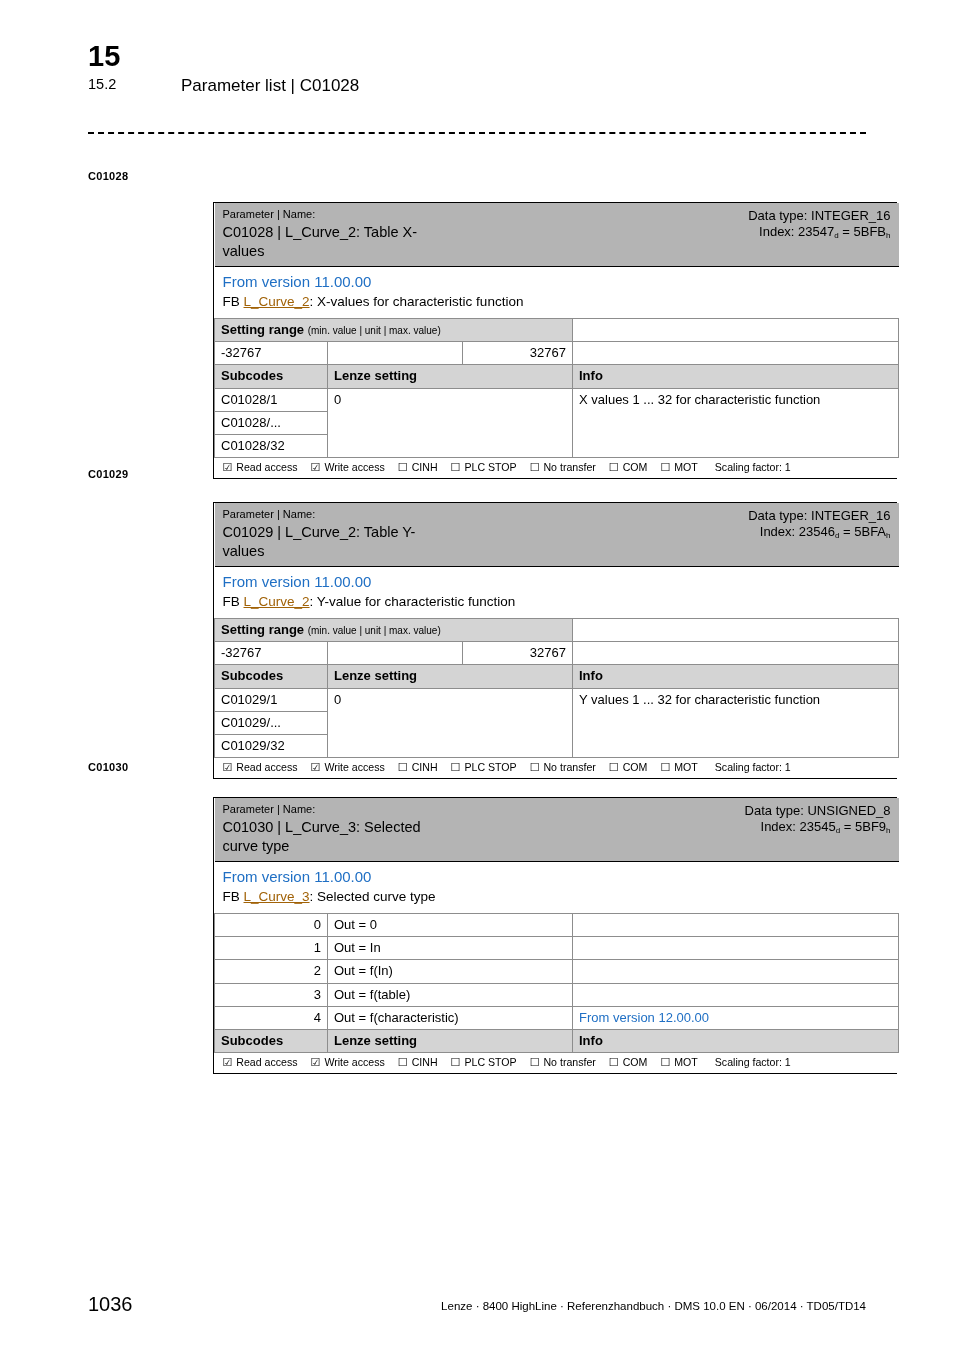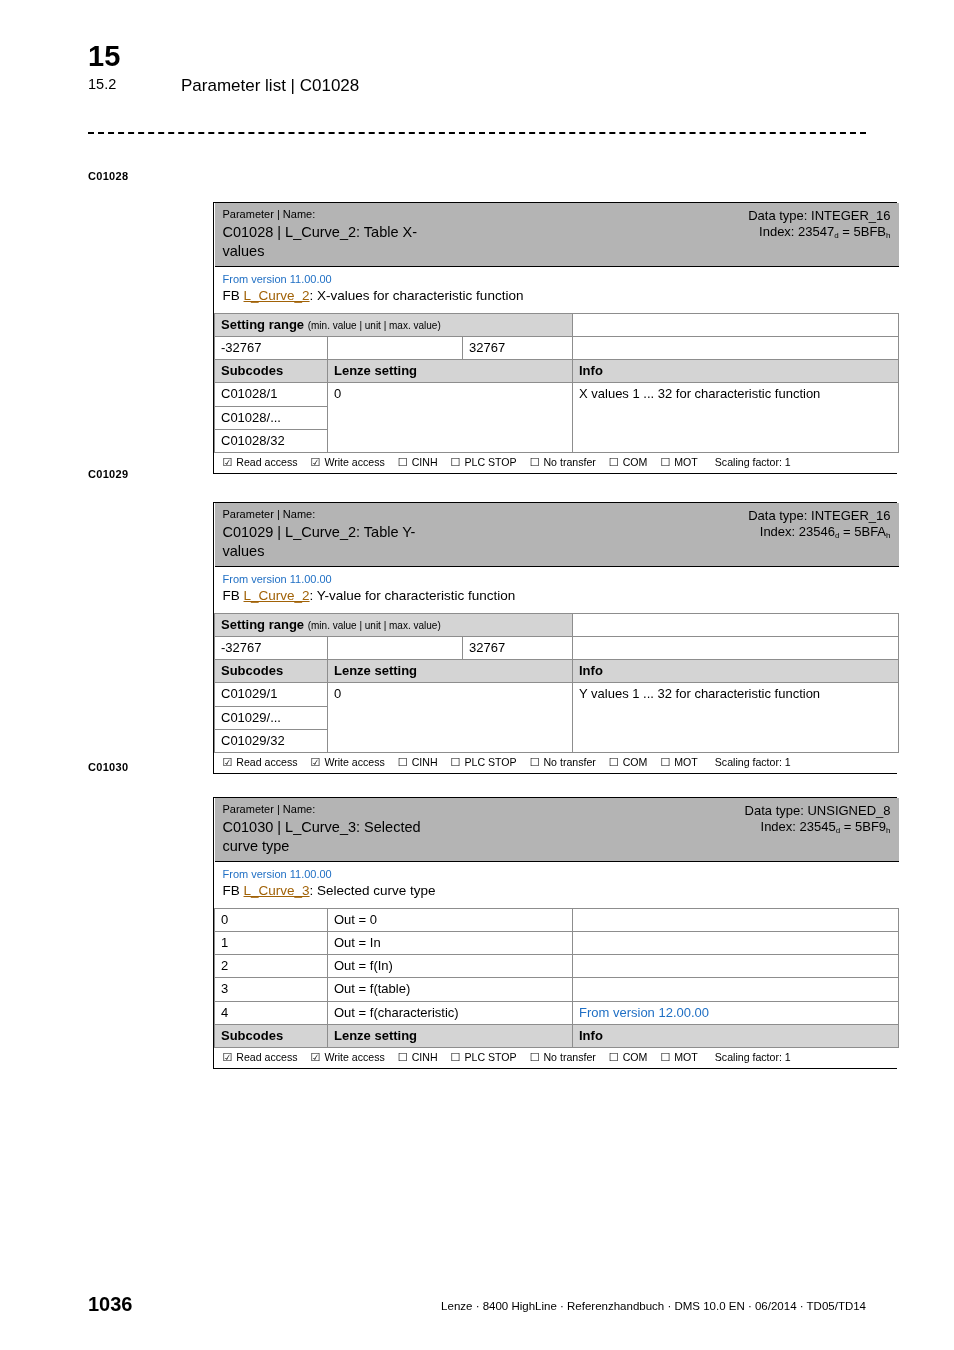--- a/index.html
+++ b/index.html
@@ -124,21 +124,21 @@
   
   .row-desc td {
     border-left: none;
     border-right: none;
     border-top: none;
     border-bottom: 0.8px solid #8d8d8d;
     padding: 5px 8px 7px 8px;
   }
   .fromver {
     color: #1f6fc4;
-    font-size: 11px;
+    font-size: 15px;
     display: block;
     line-height: 1.35;
   }
   .fbline {
     font-size: 13.5px;
     display: block;
     line-height: 1.35;
   }
   a.lnk {
     color: #a16207;
@@ -151,21 +151,21 @@
     font-size: 13px;
   }
   .hcell .sub-note {
     font-weight: normal;
     font-size: 10px;
   }
   .blankcell {
     background: #ffffff !important;
     border-left: 0.8px solid #8d8d8d;
   }
-  .num-right { }
+  .num-right { text-align: right; }
   
   .row-access td {
     border-left: none;
     border-right: none;
     border-bottom: none;
     border-top: 0.8px solid #8d8d8d;
     padding: 3px 8px 3px 8px;
     font-size: 10.6px;
     white-space: nowrap;
   }
@@ -181,21 +181,21 @@
   .acc-scale {
     display: inline-block;
     margin-left: 4px;
   }
 
   
   .pagenum {
     position: absolute;
     left: 88px; top: 1279px;
     font-size: 20px;
-    font-weight: bold;
+    font-weight: normal;
   }
   .footer-right {
     position: absolute;
     right: 88px; top: 1286px;
     font-size: 11.5px;
     text-align: right;
     white-space: nowrap;
   }
 </style>
 </head>

